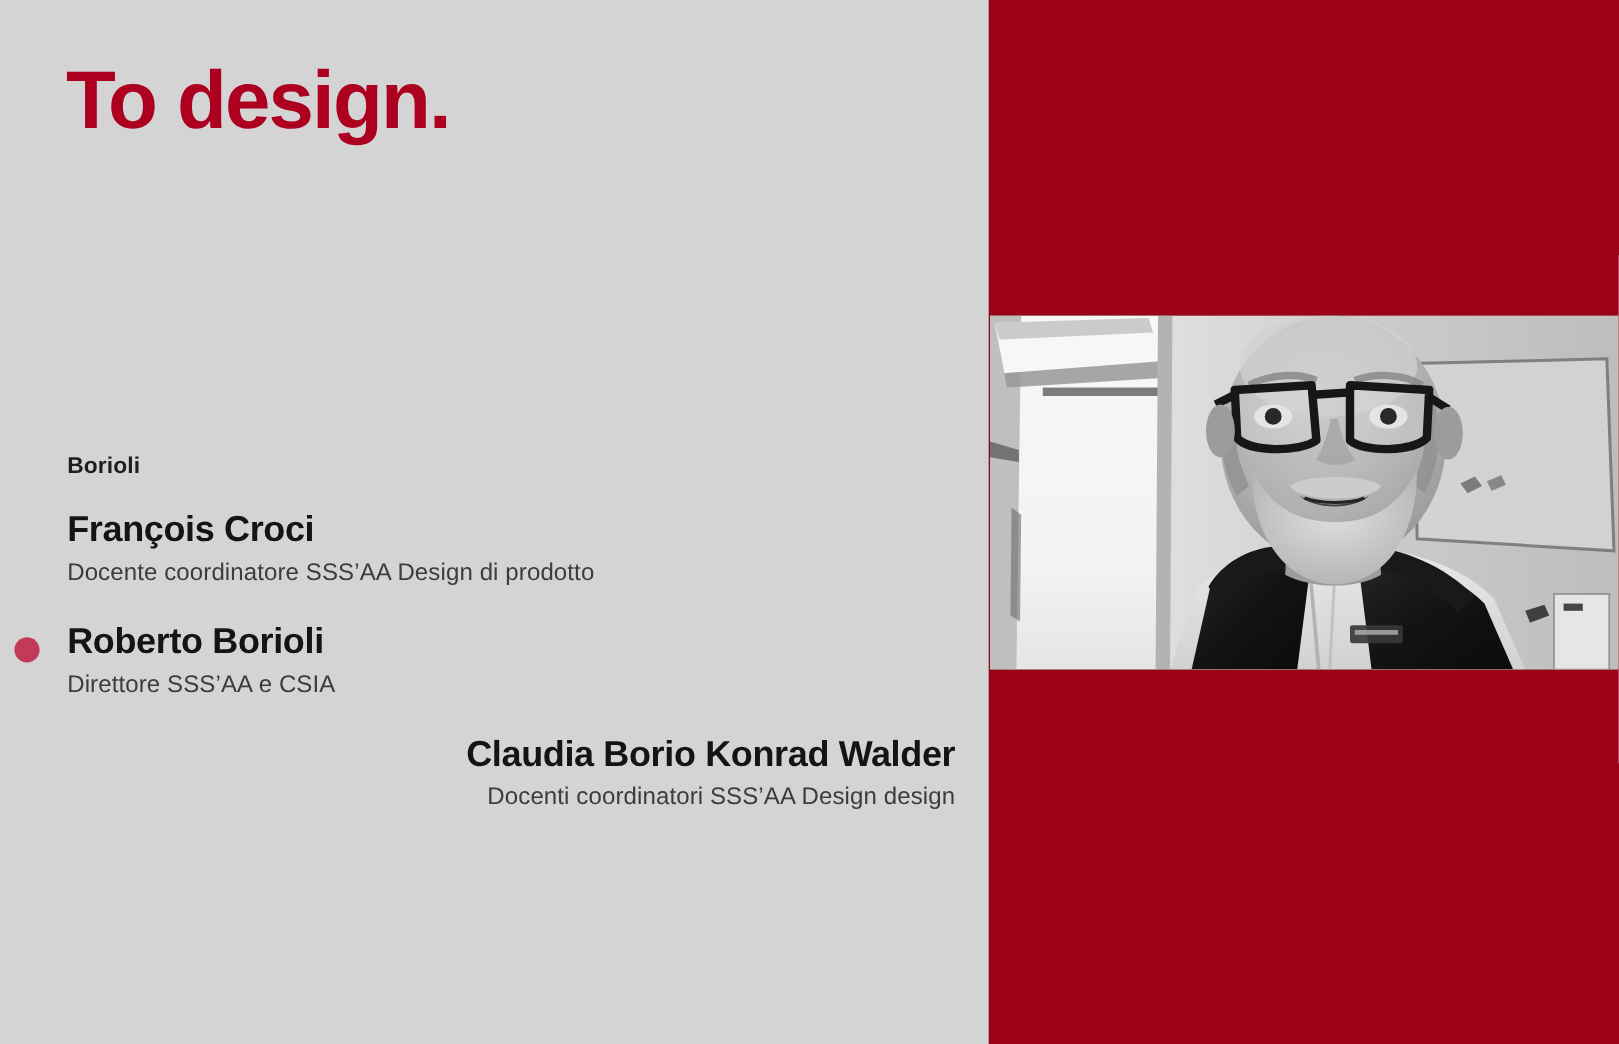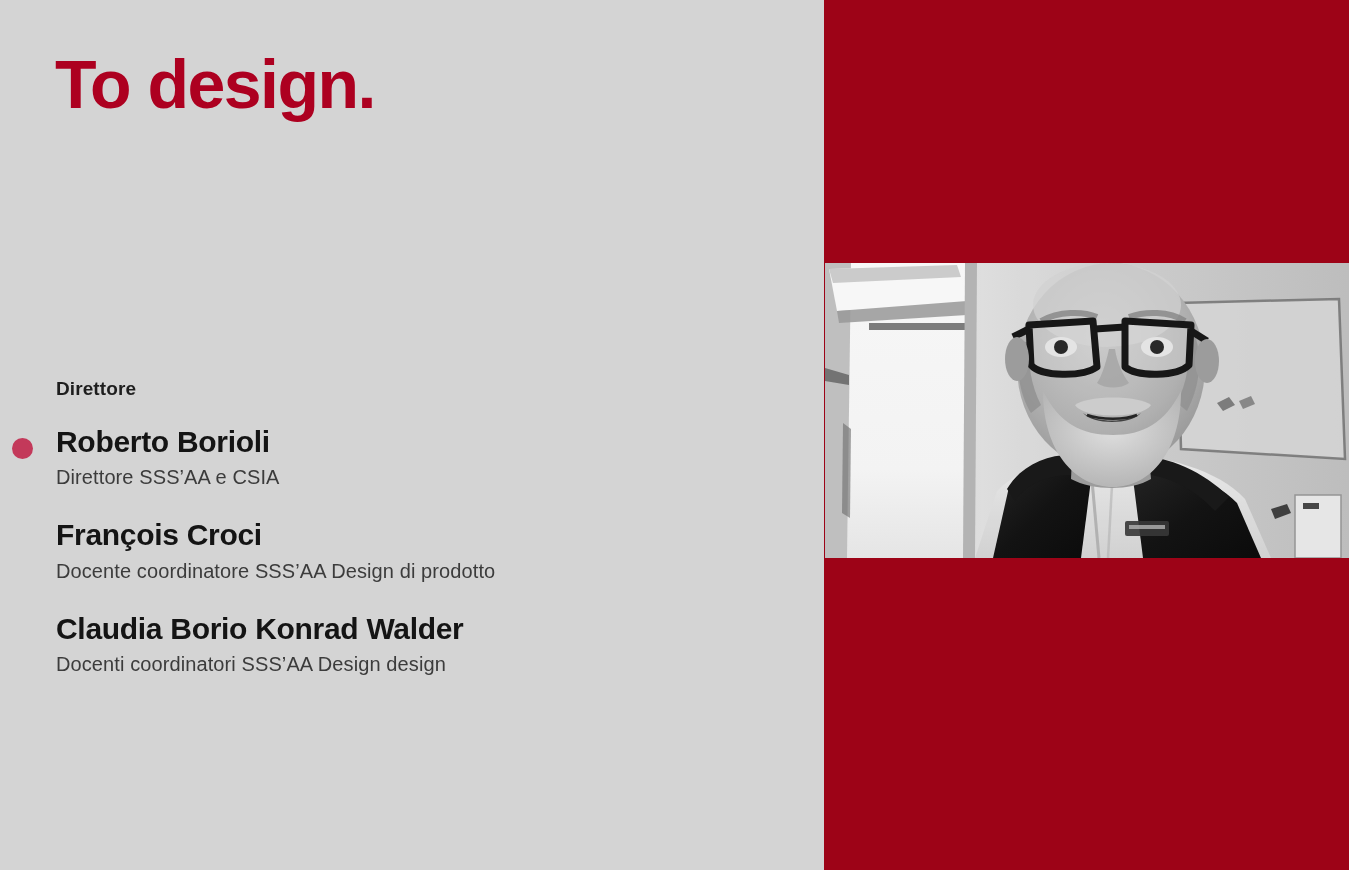--- a/index.html
+++ b/index.html
@@ -54,21 +54,21 @@
     letter-spacing:0.1px;
   }
 
   #speaker-list {
     position:absolute;
     left:56px; top:424px;
     width:740px;
   }
 
   .speaker-block { position:relative; margin-bottom:28px; }
-  .speaker-block:last-child { margin-bottom:0; }
+  .speaker-block:last-child { margin-bottom:0;text-align:right; }
 
   .speaker-bullet {
     position:absolute;
     left:-44px; top:14px;
     width:21px; height:21px;
     border-radius:50%;
     background:#c3395a;
   }
 
   .speaker-name {
@@ -113,33 +113,33 @@
 <body>
 
 <div id="stage">
 
   <div id="slide-panel">
 
     <div id="slide-title">
       <span class="title-line line-1">To design.</span>
     </div>
 
-    <div id="relatori-label">Direttore</div>
+    <div id="relatori-label">Borioli</div>
 
     <div id="speaker-list">
+
+      <div class="speaker-block">
+        <span class="speaker-name">François Croci</span>
+        <span class="speaker-role">Docente coordinatore SSS’AA Design di prodotto</span>
+      </div>
 
       <div class="speaker-block">
         <span class="speaker-bullet"></span>
         <span class="speaker-name">Roberto Borioli</span>
         <span class="speaker-role">Direttore SSS’AA e CSIA</span>
-      </div>
-
-      <div class="speaker-block">
-        <span class="speaker-name">François Croci</span>
-        <span class="speaker-role">Docente coordinatore SSS’AA Design di prodotto</span>
       </div>
 
       <div class="speaker-block">
         <span class="speaker-name">Claudia Borio
 Konrad Walder</span>
         <span class="speaker-role">Docenti coordinatori SSS’AA Design design</span>
       </div>
 
     </div>
   </div>

